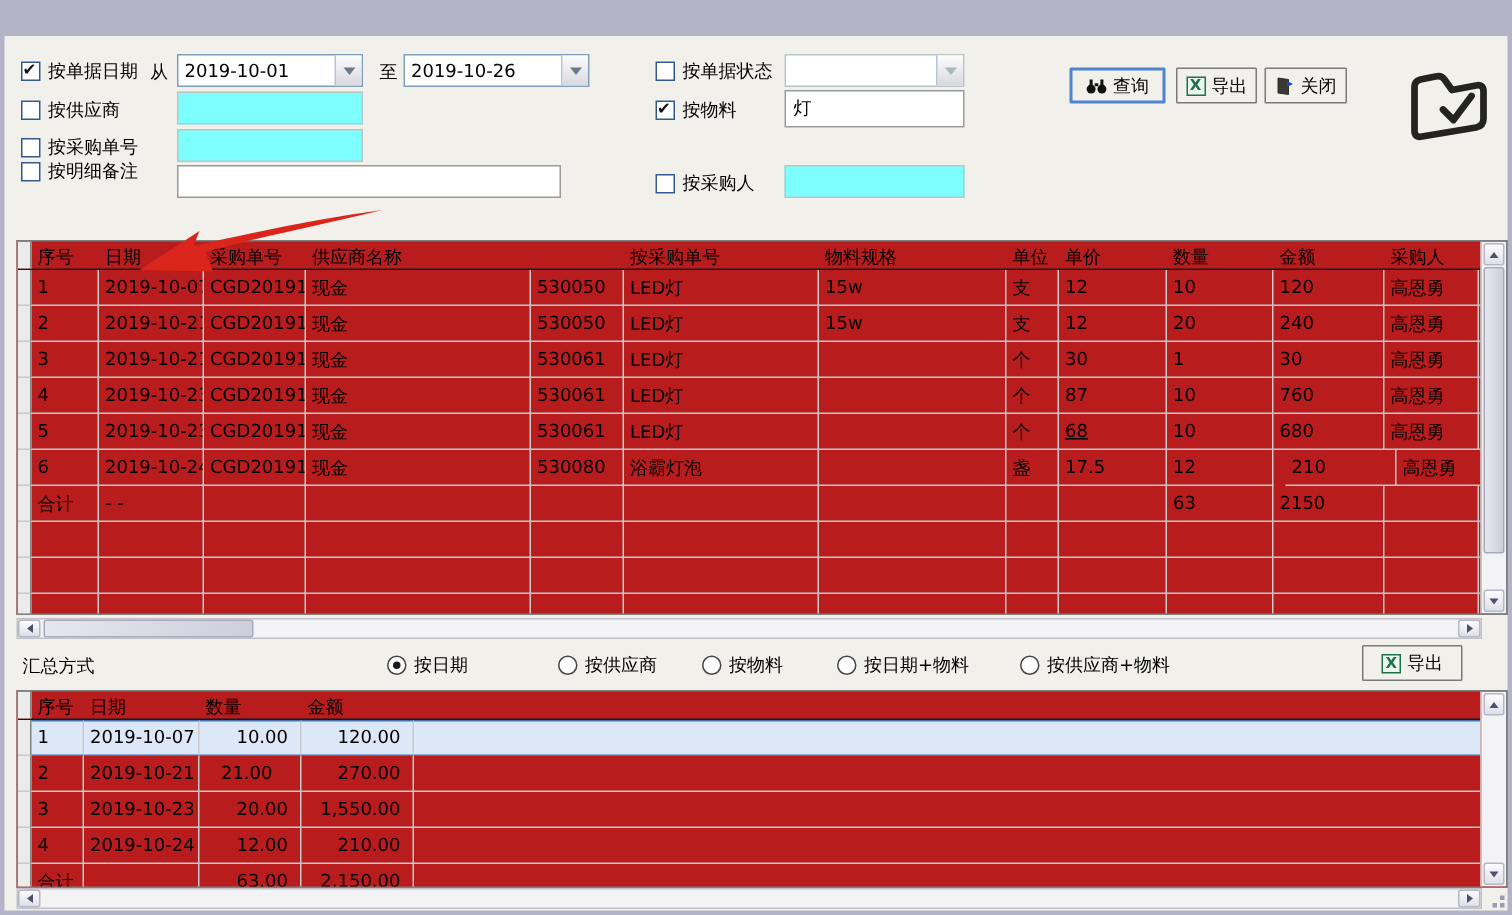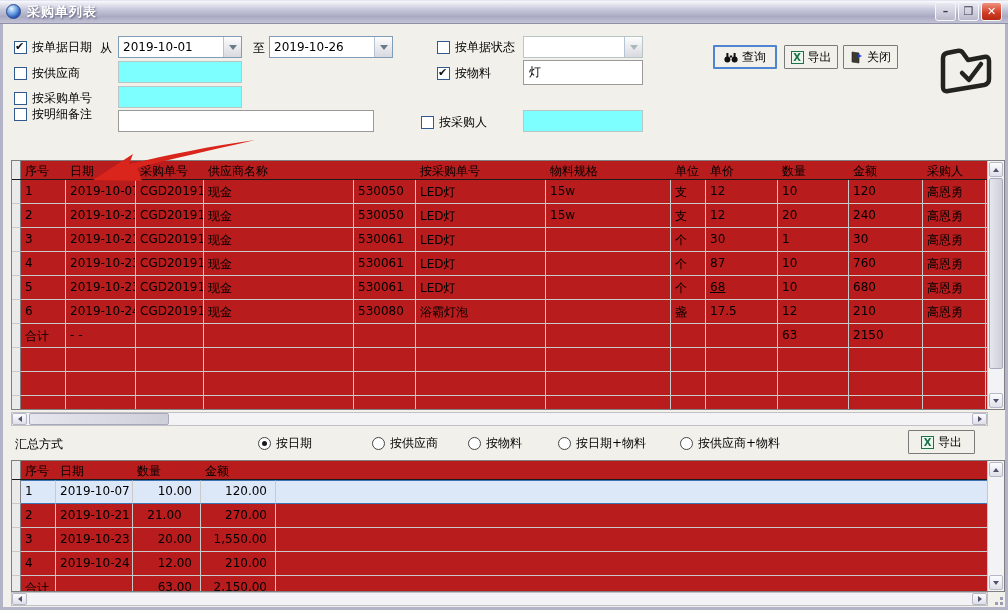--- a/index.html
+++ b/index.html
@@ -75,29 +75,20 @@
 
   .grip { position:absolute; right:0; bottom:0; width:15px; height:15px; }
   .grip i { position:absolute; width:3px; height:3px; background:#9a9ab4; }
 
   .xl-icon { width:13px; height:13px; border:1px solid #1e7145; background:#eaf6ee; color:#1e7145; font-weight:bold; font-size:10px; line-height:11px; text-align:center; }
 </style>
 </head>
 <body>
 
 <div class="window">
-  <div class="titlebar">
-    <span class="sphere icon"></span>
-    <span class="title-text">采购单列表</span>
-    <span class="win-btns">
-      <span class="wbtn">–</span>
-      <span class="wbtn">❒</span>
-      <span class="wbtn close">✕</span>
-    </span>
-  </div>
 
   <div class="client">
 
     <div class="chk-row" style="left:11px; top:15px;">
       <span class="cb on"></span>
       <span class="lbl">按单据日期</span>
     </div>
     <span class="lbl" style="position:absolute; left:97px; top:16px;">从</span>
     <div class="combo" style="left:115px; top:12px; width:124px;">
       <span class="val">2019-10-01</span>
@@ -141,21 +132,21 @@
           <span class="chev"></span>
         </span>
     </div>
 
     <div class="chk-row" style="left:434px; top:41px;">
       <span class="cb on"></span>
       <span class="lbl">按物料</span>
     </div>
     <input class="txt" style="left: 520px; top: 36px; width: 120px; height: 25px;" value="灯">
 
-    <div class="chk-row" style="left:418px; top:90px;">
+    <div class="chk-row" style="left:434px; top:90px;">
       <span class="cb"></span>
       <span class="lbl">按采购人</span>
     </div>
     <div class="field cyan" style="left:520px; top:86px; width:120px;"></div>
 
     <div class="btn default" style="left:710px; top:21px; width:64px;">
       <span class="icon">
         <svg width="14" height="11" viewBox="0 0 14 11">
             <circle cx="3.4" cy="7.4" r="3" fill="#111"></circle>
             <circle cx="10.6" cy="7.4" r="3" fill="#111"></circle>
@@ -290,21 +281,21 @@
             <div class="g-cell" style="width: 45px;">6</div>
             <div class="g-cell" style="width: 70px;">2019-10-24</div>
             <div class="g-cell" style="width: 68px;">CGD201910</div>
             <div class="g-cell" style="width: 150px;">现金</div>
             <div class="g-cell" style="width: 62px;">530080</div>
             <div class="g-cell" style="width: 130px;">浴霸灯泡</div>
             <div class="g-cell" style="width: 125px;"></div>
             <div class="g-cell" style="width: 35px;">盏</div>
             <div class="g-cell" style="width: 72px;">17.5</div>
             <div class="g-cell" style="width: 71px;">12</div>
-            <div class="g-cell" style="width: 74px;">210</div>
+            <div class="g-cell" style="width: 74px; margin-left: 8px;">210</div>
             <div class="g-cell" style="width: 63px;">高恩勇</div>
             <div class="g-cell fill"></div>
           </div>
           <div class="g-row">
             <div class="g-rh"></div>
             <div class="g-cell" style="width: 45px;">合计</div>
             <div class="g-cell" style="width: 70px;">- -</div>
             <div class="g-cell" style="width: 68px;"></div>
             <div class="g-cell" style="width: 150px;"></div>
             <div class="g-cell" style="width: 62px;"></div>

